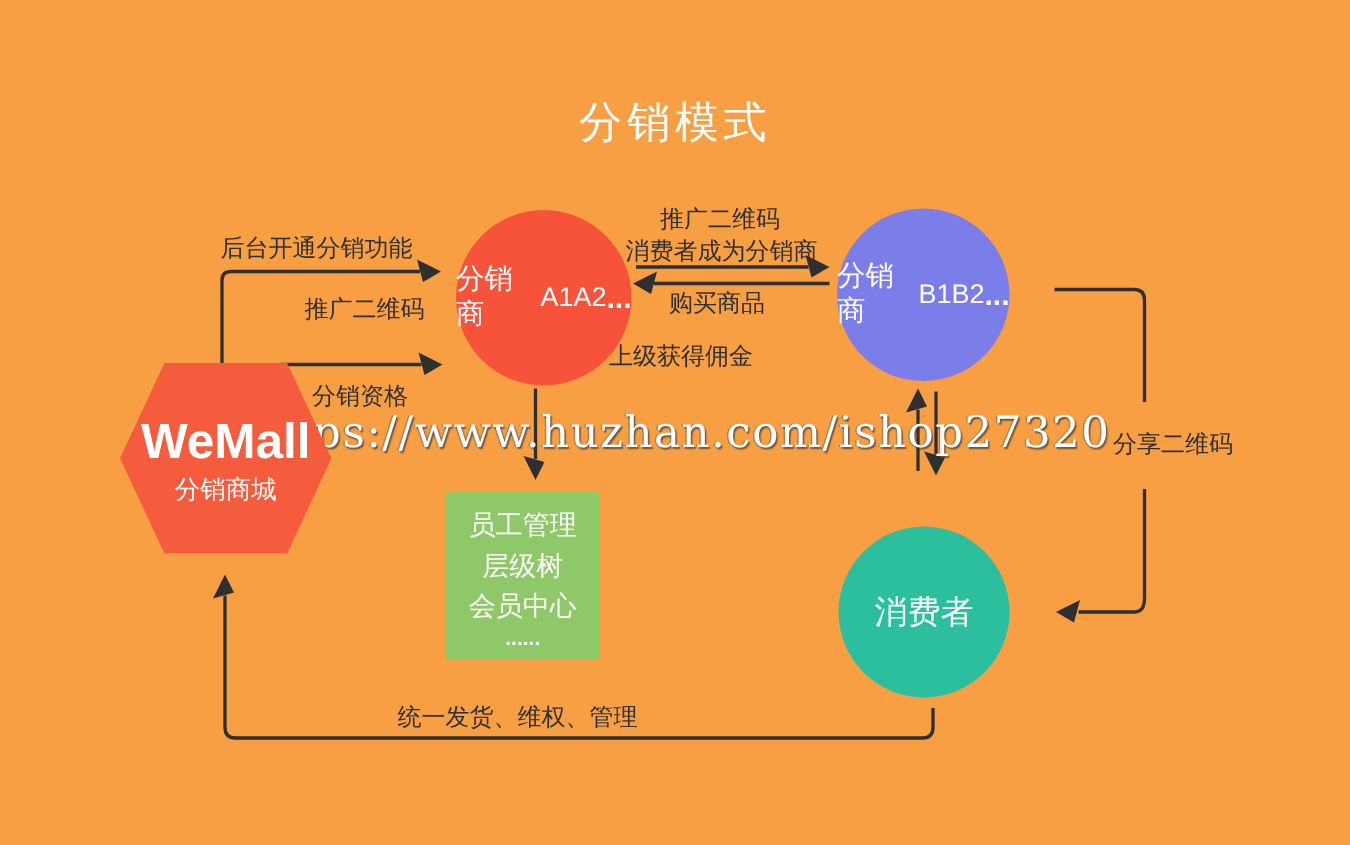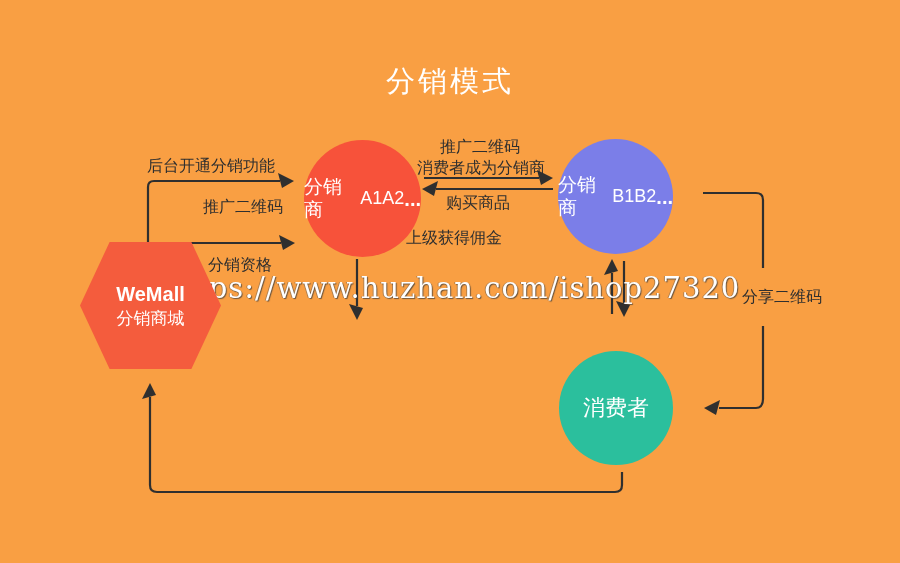--- a/index.html
+++ b/index.html
@@ -14,21 +14,21 @@
   
   .title{left:450px;top:57px;color:#FFFFFF;font-size:29px;letter-spacing:3px;margin-top:25px;}
 
   
   .hexagon{
     left:80px;top:242px;width:141px;height:127px;background:#F45C3D;
     clip-path:polygon(0% 50%,21% 0%,79% 0%,100% 50%,79% 100%,21% 100%);
     display:flex;flex-direction:column;align-items:center;justify-content:center;
     color:#fff;line-height:1.35;
   }
-  .hexagon .en{font-size:20px;font-weight:bold;}
+  .hexagon .en{font-size:33px;font-weight:bold;}
   .hexagon .cn{font-size:17px;}
 
   
   .circle{border-radius:50%;display:flex;flex-direction:row;align-items:center;justify-content:center;color:#fff;line-height:1.2;}
   .circle-a{left:304px;top:140px;width:117px;height:117px;background:#F7523A;}
   .circle-b{left:558px;top:139px;width:115px;height:115px;background:#7B7EE8;}
   .circle .c-title{font-size:19px;}
   .circle .c-item{font-size:18px;}
   .circle .c-dots{font-size:20px;font-weight:bold;line-height:0.7;}
   .circle-consumer{left:559px;top:351px;width:114px;height:114px;background:#2BBF9D;}
@@ -136,27 +136,34 @@
     <span class="c-dots">...</span>
   </div>
 
   <div class="abs circle circle-b">
     <span class="c-title">分销商</span>
     <span class="c-item">B1</span>
     <span class="c-item">B2</span>
     <span class="c-dots">...</span>
   </div>
 
+  <div class="abs green-box">
+    <span>员工管理</span>
+    <span>层级树</span>
+    <span>会员中心</span>
+    <span class="g-dots">......</span>
+  </div>
 
   <div class="abs circle circle-consumer">
     <span class="c-label">消费者</span>
   </div>
 
   <div class="abs center-text edge-label lbl-backend">后台开通分销功能</div>
   <div class="abs center-text edge-label lbl-qual1">推广二维码</div>
   <div class="abs center-text edge-label lbl-qual2">分销资格</div>
   <div class="abs center-text edge-label lbl-promote1">推广二维码</div>
   <div class="abs center-text edge-label lbl-promote2">消费者成为分销商</div>
   <div class="abs center-text edge-label lbl-buy1">购买商品</div>
   <div class="abs center-text edge-label lbl-buy2">上级获得佣金</div>
   <div class="abs center-text edge-label lbl-share">分享二维码</div>
+  <div class="abs center-text edge-label lbl-unified">统一发货、维权、管理</div>
 
 </div>
 
 </body></html>

